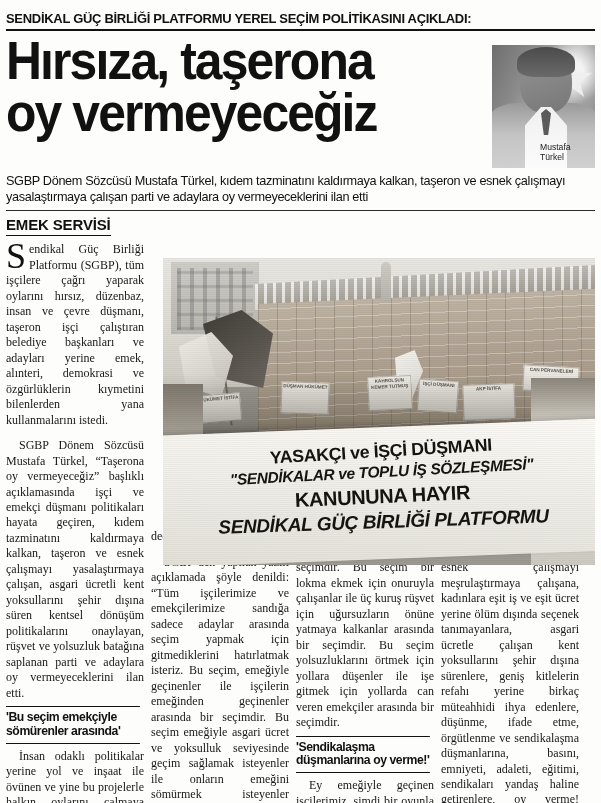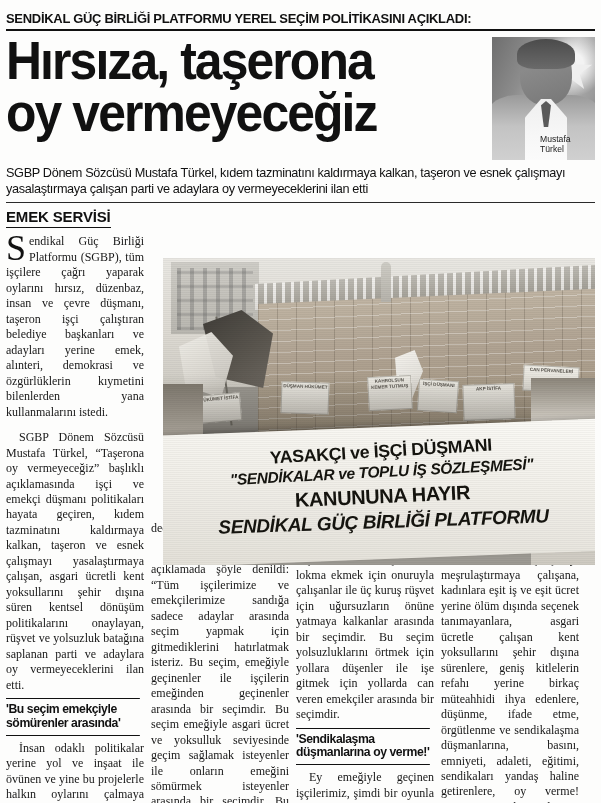--- a/index.html
+++ b/index.html
@@ -60,21 +60,21 @@
     padding-top: 2px;
   }
   .headline .hl-line { display: block; white-space: nowrap; }
 
   
   .portrait {
     position: relative;
     width: 103px;
     height: 123px;
     margin-left: 4px;
-    margin-top: 4px;
+    margin-top: 12px;
     flex: 0 0 auto;
     overflow: hidden;
     background: #8e8e8e;
   }
   .p-bg {
     position: absolute; inset: 0;
     background:
       radial-gradient(circle at 78% 22%, rgba(255,255,255,0.85) 0 9%, rgba(255,255,255,0) 26%),
       linear-gradient(115deg, #6e6e6e 0%, #8d8d8d 30%, #b9b9b9 55%, #9a9a9a 80%, #737373 100%);
   }

